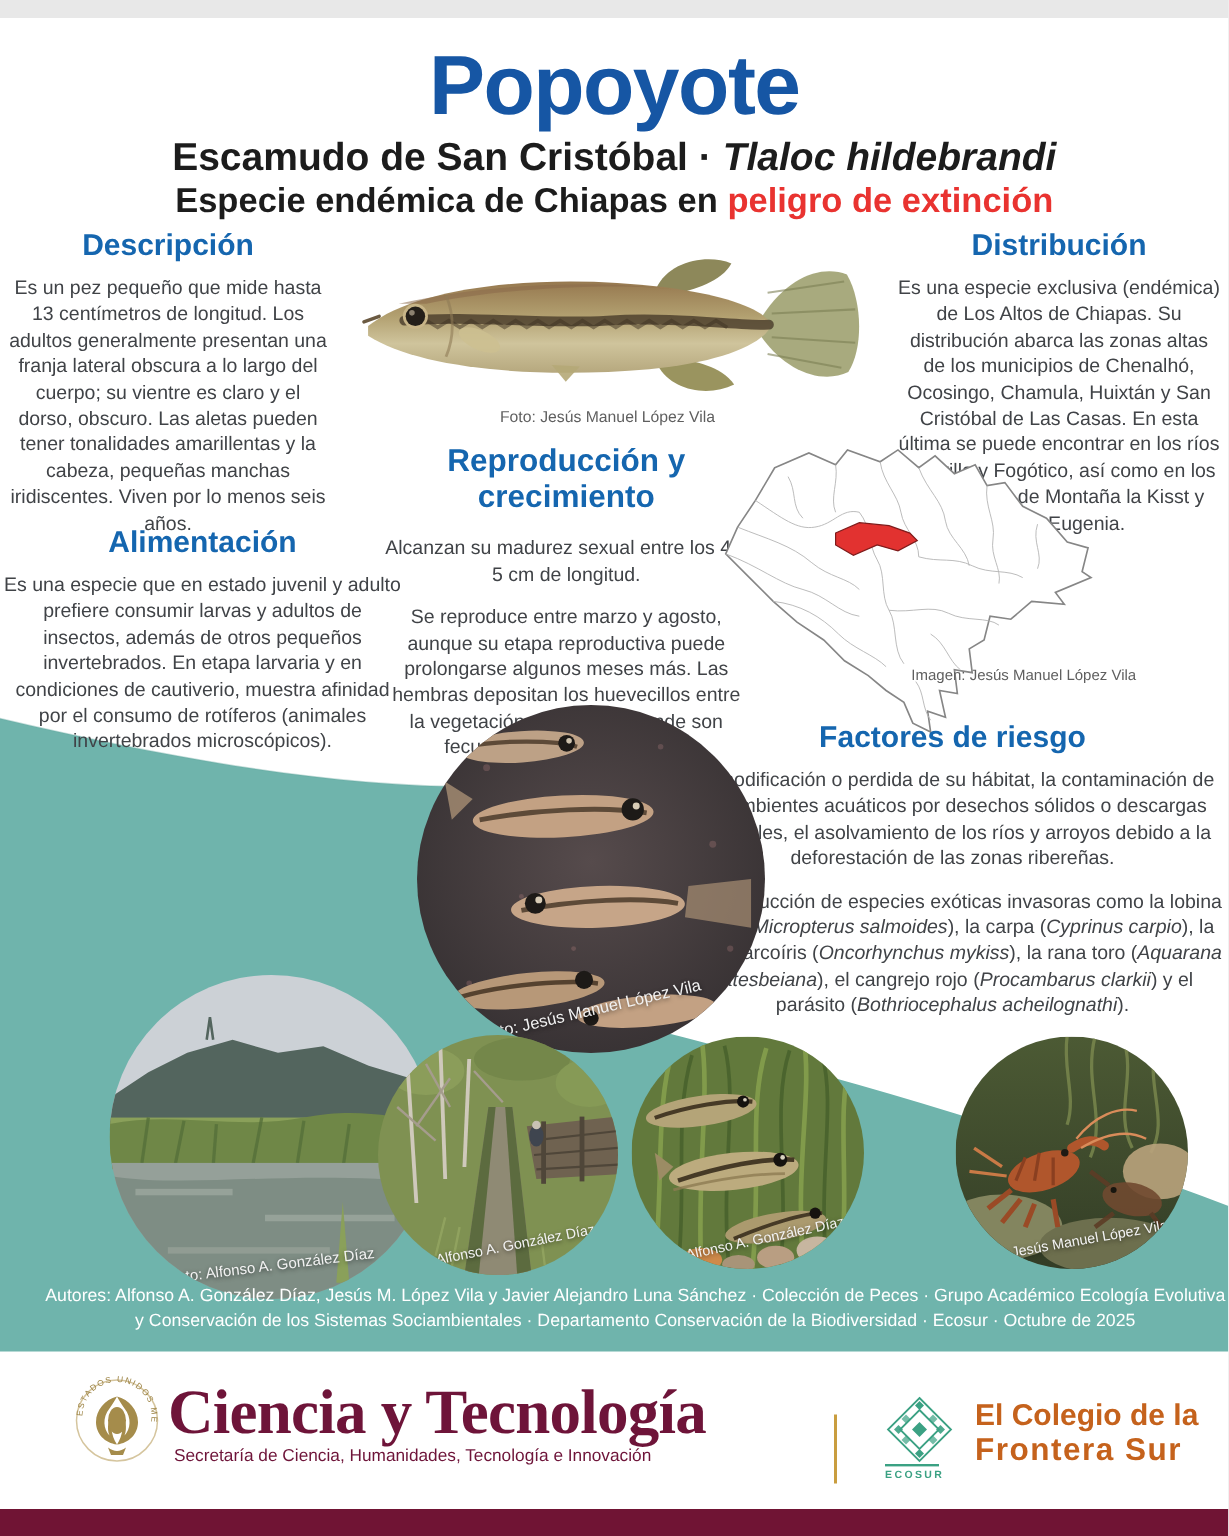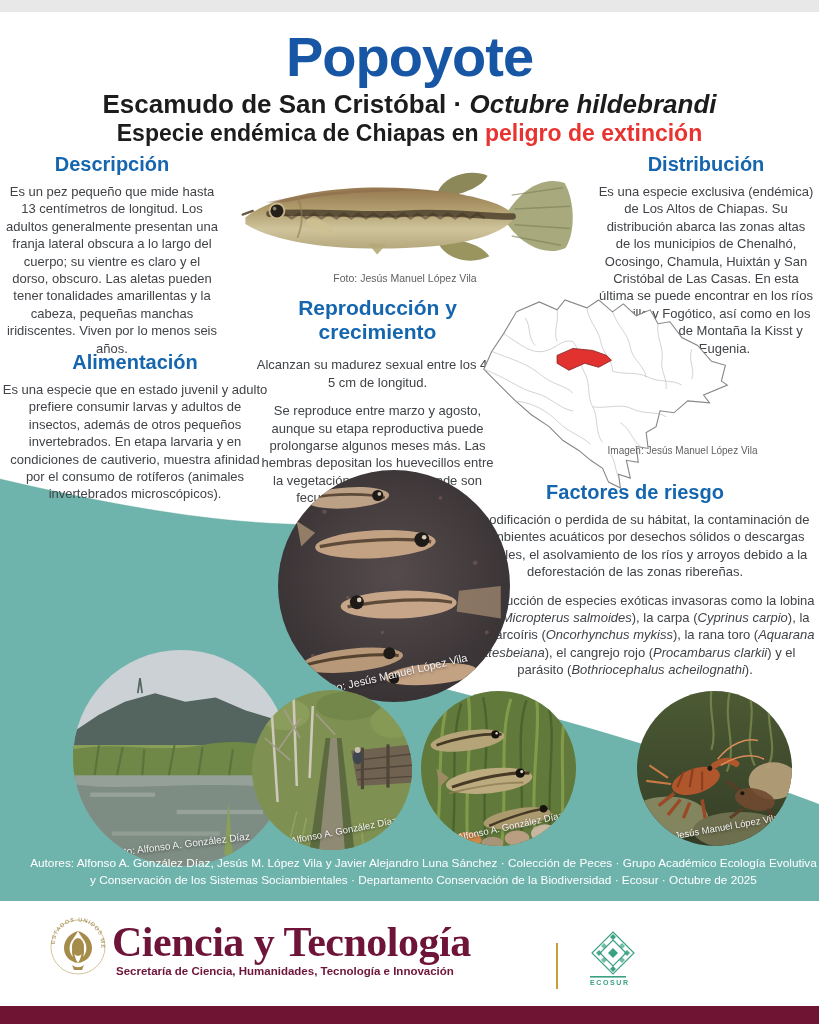--- a/index.html
+++ b/index.html
@@ -19,21 +19,21 @@
   .credit{color:#5f5f5f;font-size:10.5px;text-align:center;}
   .photo-circle{border-radius:50%;overflow:hidden;box-shadow:0 0 0 0 transparent;}
   .photo-circle svg{display:block;width:100%;height:100%;}
   .circle-credit{position:absolute;left:0;width:100%;text-align:center;color:#f2f2f2;
                  font-size:10px;text-shadow:0 1px 3px rgba(0,0,0,.55);z-index:3;}
   .habitat-box .sec-title{color:#ffffff;font-size:22px;}
   .habitat-box .sec-body{color:#ffffff;font-size:13.5px;}
   .authors{color:#ffffff;font-size:11.8px;line-height:1.45;text-align:center;}
   .brand{font-family:"Liberation Serif","DejaVu Serif",serif;font-weight:700;color:#6e1439;
          font-size:42px;letter-spacing:-0.5px;}
-  .secretaria{font-weight:700;color:#6e1439;font-size:11.5px;}
+  .secretaria{font-weight:400;color:#6e1439;font-size:11.5px;}
   .gold-divider{width:2px;background:#c99d3f;}
   .colegio{color:#c5621c;font-weight:700;line-height:1.08;}
   .colegio .l1{font-size:20px;}
   .colegio .l2{font-size:21px;letter-spacing:1px;}
   .bottom-band{left:0;top:994px;width:819px;height:30px;background:#701434;}
 </style>
 </head>
 <body>
 
 <div class="poster">
@@ -41,21 +41,21 @@
   <svg id="bg-wave" width="819" height="1024" viewBox="0 0 819 1024">
     <path d="M0,467 C140,500 250,516 345,512 C428,508 452,542 457,592 C461,644 448,668 438,675
              C565,707 700,747 819,792 L819,889 L0,889 Z" fill="#6fb4ac"></path>
     <path d="M0,467 C140,500 250,516 345,512 C428,508 452,542 457,592" fill="none" stroke="#5fa49c" stroke-width="1" opacity="0.35"></path>
   </svg>
 
   <div class="layer poster-title">Popoyote</div>
   <div class="layer poster-sub">
     <span>Escamudo de San Cristóbal</span>
     <span>·</span>
-    <i>Octubre hildebrandi</i>
+    <i>Tlaloc hildebrandi</i>
   </div>
   <div class="layer poster-tag">
     <span>Especie endémica de Chiapas en </span><span class="alert">peligro de extinción</span>
   </div>
 
   <div class="layer" style="left:6px;top:141px;width:212px;">
     <div class="sec-title">Descripción</div>
     <p class="sec-body">Es un pez pequeño que mide hasta 13 centímetros de longitud. Los adultos generalmente presentan una franja lateral obscura a lo largo del cuerpo; su vientre es claro y el dorso, obscuro. Las aletas pueden tener tonalidades amarillentas y la cabeza, pequeñas manchas iridiscentes. Viven por lo menos seis años.</p>
   </div>
 
@@ -366,15 +366,19 @@
           <path d="M40,25 L43,22 L46,25 L43,28 Z" opacity="0.9"></path>
         <path d="M20,15 L23,18 L20,21 L17,18 Z" opacity="0.7"></path>
           <path d="M38,15 L41,18 L38,21 L35,18 Z" opacity="0.7"></path>
         <path d="M20,29 L23,32 L20,35 L17,32 Z" opacity="0.7"></path>
           <path d="M38,29 L41,32 L38,35 L35,32 Z" opacity="0.7"></path>
       </g>
       <rect x="6" y="48" width="36" height="1.6" fill="#3ba183"></rect>
       <text x="6" y="57" font-size="7" letter-spacing="1.6" fill="#3ba183" font-family="Liberation Sans, sans-serif" font-weight="bold">ECOSUR</text>
     </svg>
   </div>
+  <div class="layer colegio" style="left:650px;top:922px;width:165px;">
+    <div class="l1">El Colegio de la</div>
+    <div class="l2">Frontera Sur</div>
+  </div>
 
   <div class="layer bottom-band"></div>
 </div>
 
 </body></html>

